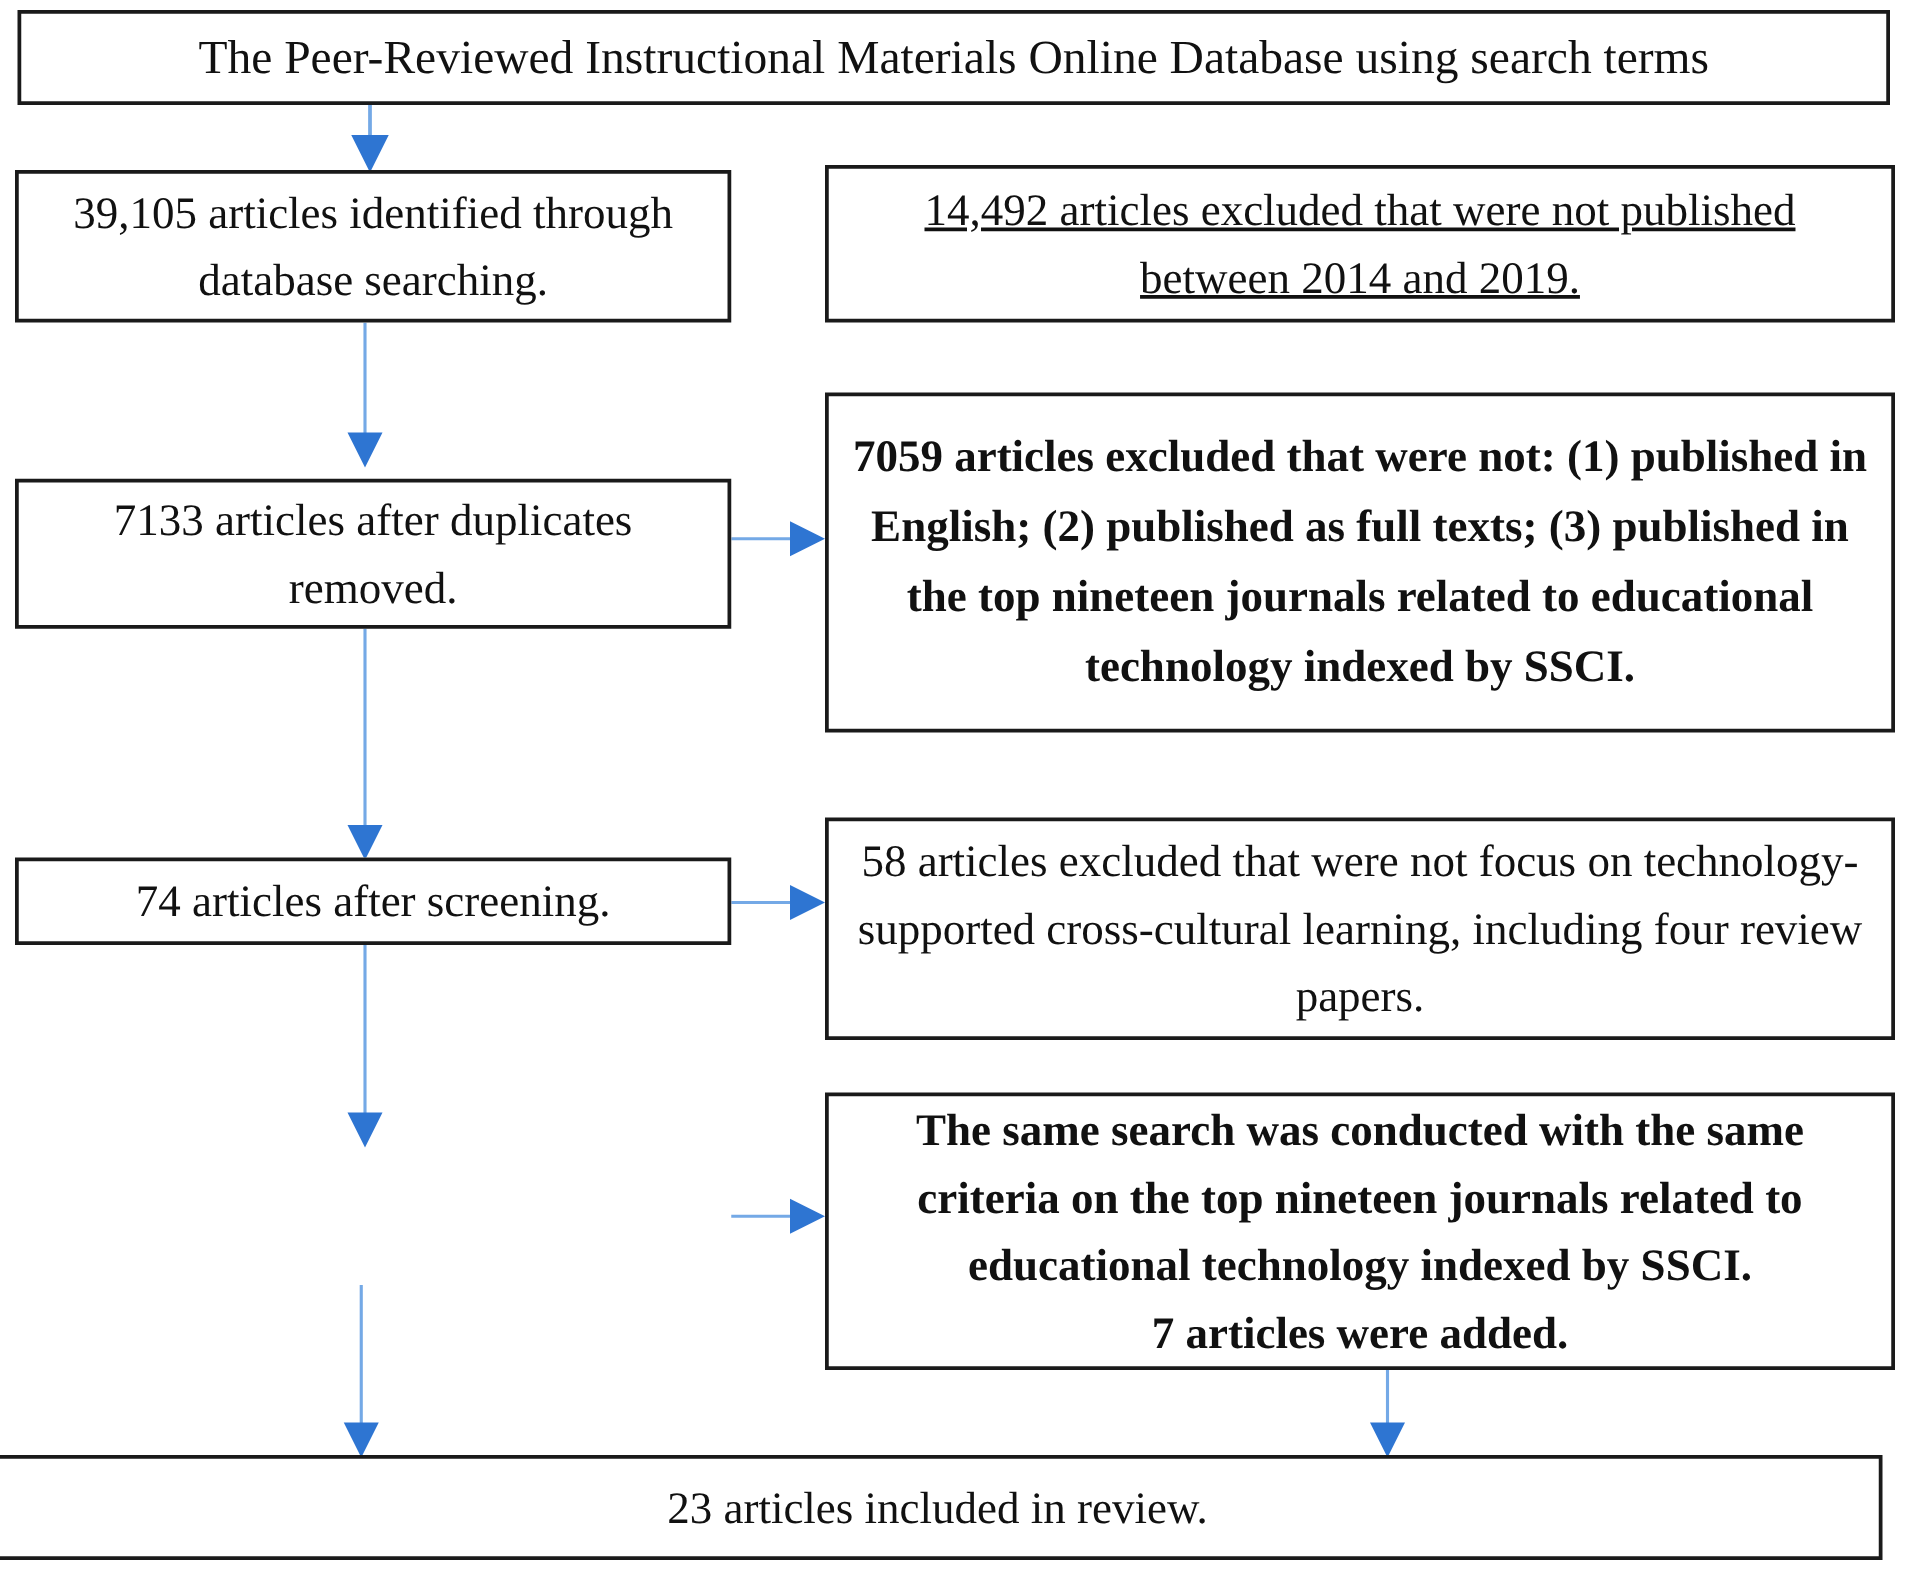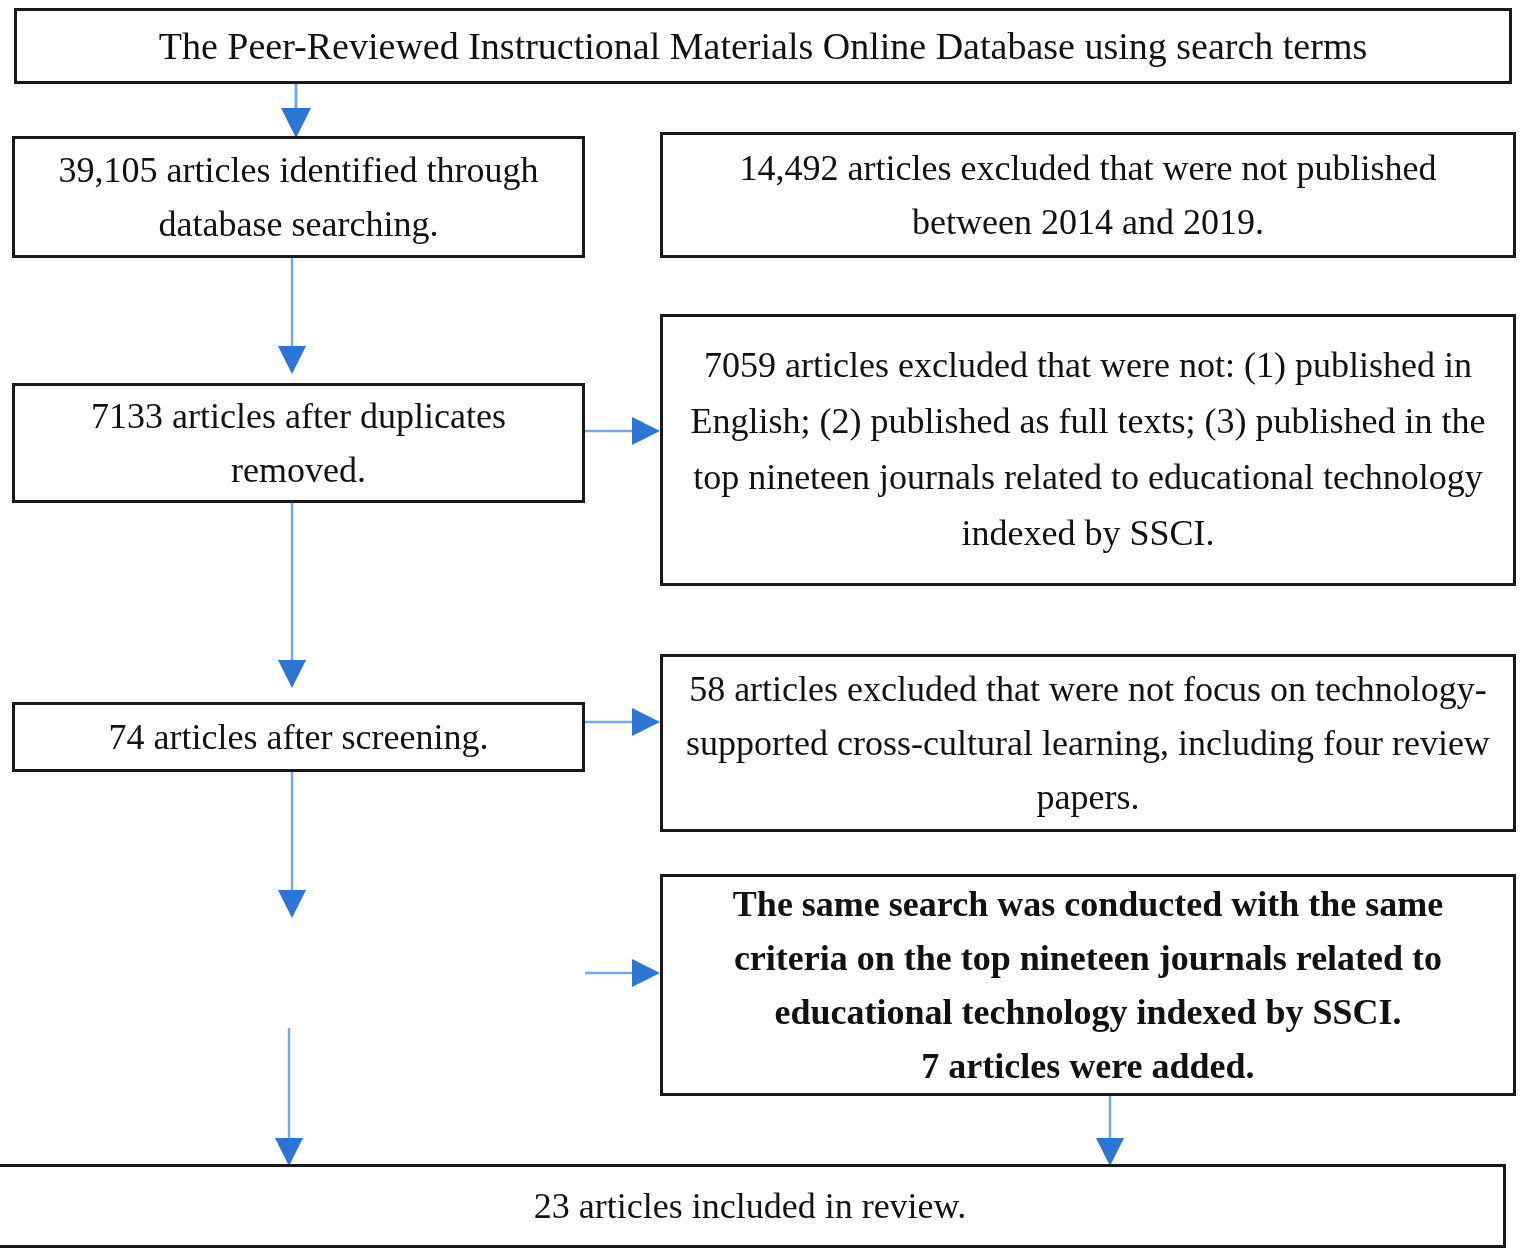--- a/index.html
+++ b/index.html
@@ -22,24 +22,24 @@
     background:#ffffff;
     display:flex;align-items:center;justify-content:center;
     text-align:center;
     font-size:36px;line-height:1.5;
     white-space:pre-line;
     padding:4px 18px;
   }
   .box-top   {left:14px;  top:8px;    width:1498px; height:76px; font-size:38px;}
   .box-l1    {left:12px;  top:136px;  width:573px;  height:122px;}
   .box-l2    {left:12px;  top:372px;  width:573px;  height:120px;margin-top:11px;}
-  .box-l3    {left:12px;  top:686px;  width:573px;  height:70px;margin-top:16px;}
+  .box-l3    {left:12px;  top:686px;  width:573px;  height:70px;}
   .box-l4    {left:12px;  top:916px;  width:573px;  height:112px;}
-  .box-r1    {left:660px; top:132px;  width:856px;  height:126px;}
-  .box-r2    {left:660px; top:314px;  width:856px;  height:272px; line-height:1.55;}
+  .box-r1    {left:660px; top:132px;  width:856px;  height:126px;text-decoration:underline;}
+  .box-r2    {left:660px; top:314px;  width:856px;  height:272px; line-height:1.55;font-weight:bold;}
   .box-r3    {left:660px; top:654px;  width:856px;  height:178px;}
   .box-r4    {left:660px; top:874px;  width:856px;  height:222px; line-height:1.5;font-weight:bold;}
   .box-bottom{left:-6px;  top:1164px; width:1512px; height:84px;}
 </style>
 </head>
 <body>
 
 <div class="page">
 
   <svg class="arrows" viewBox="0 0 1526 1257" xmlns="http://www.w3.org/2000/svg">

